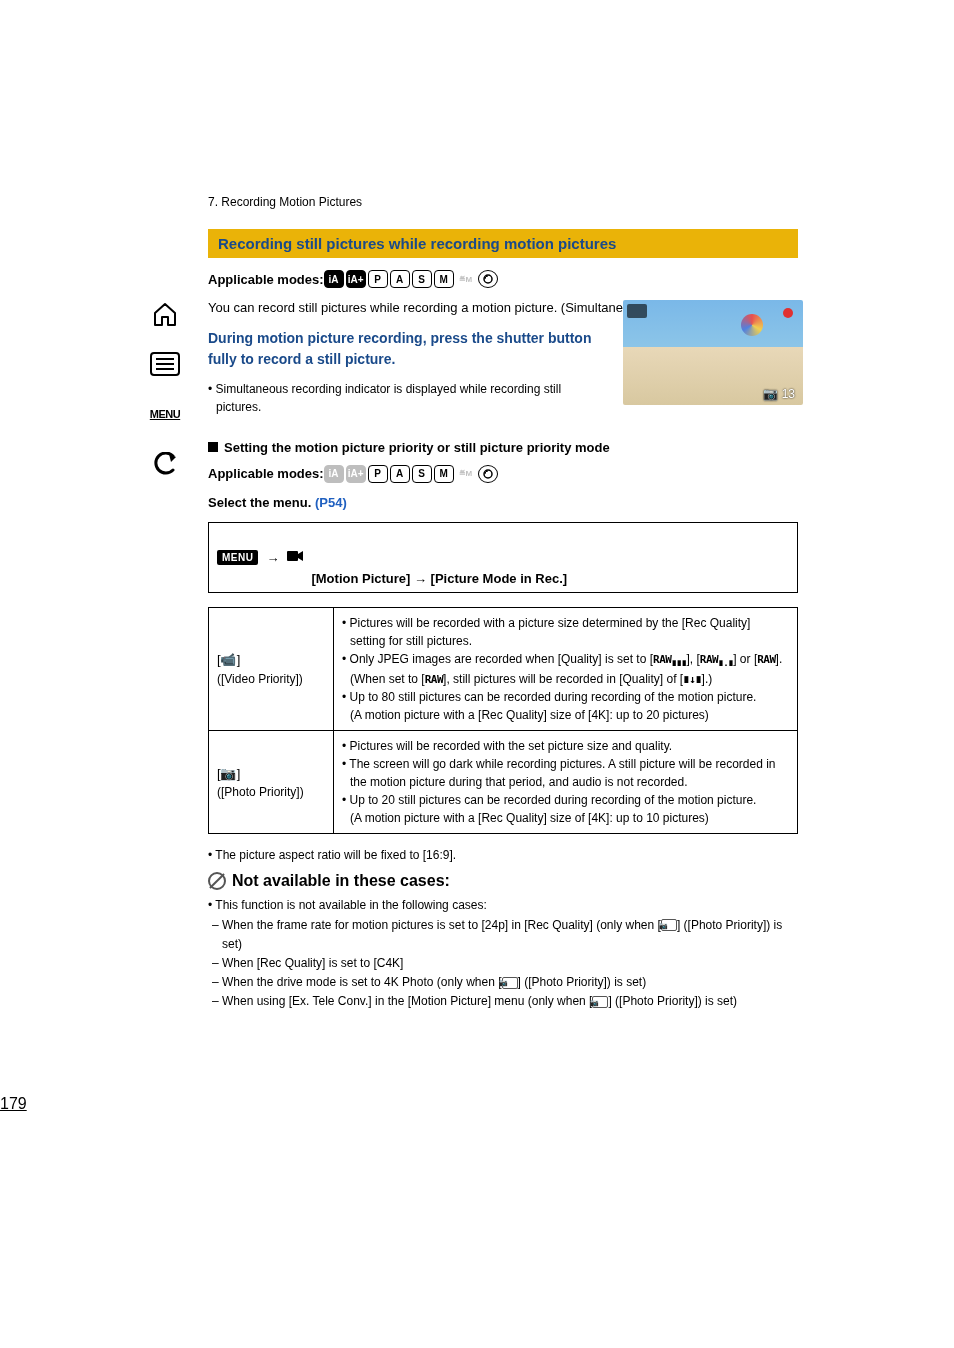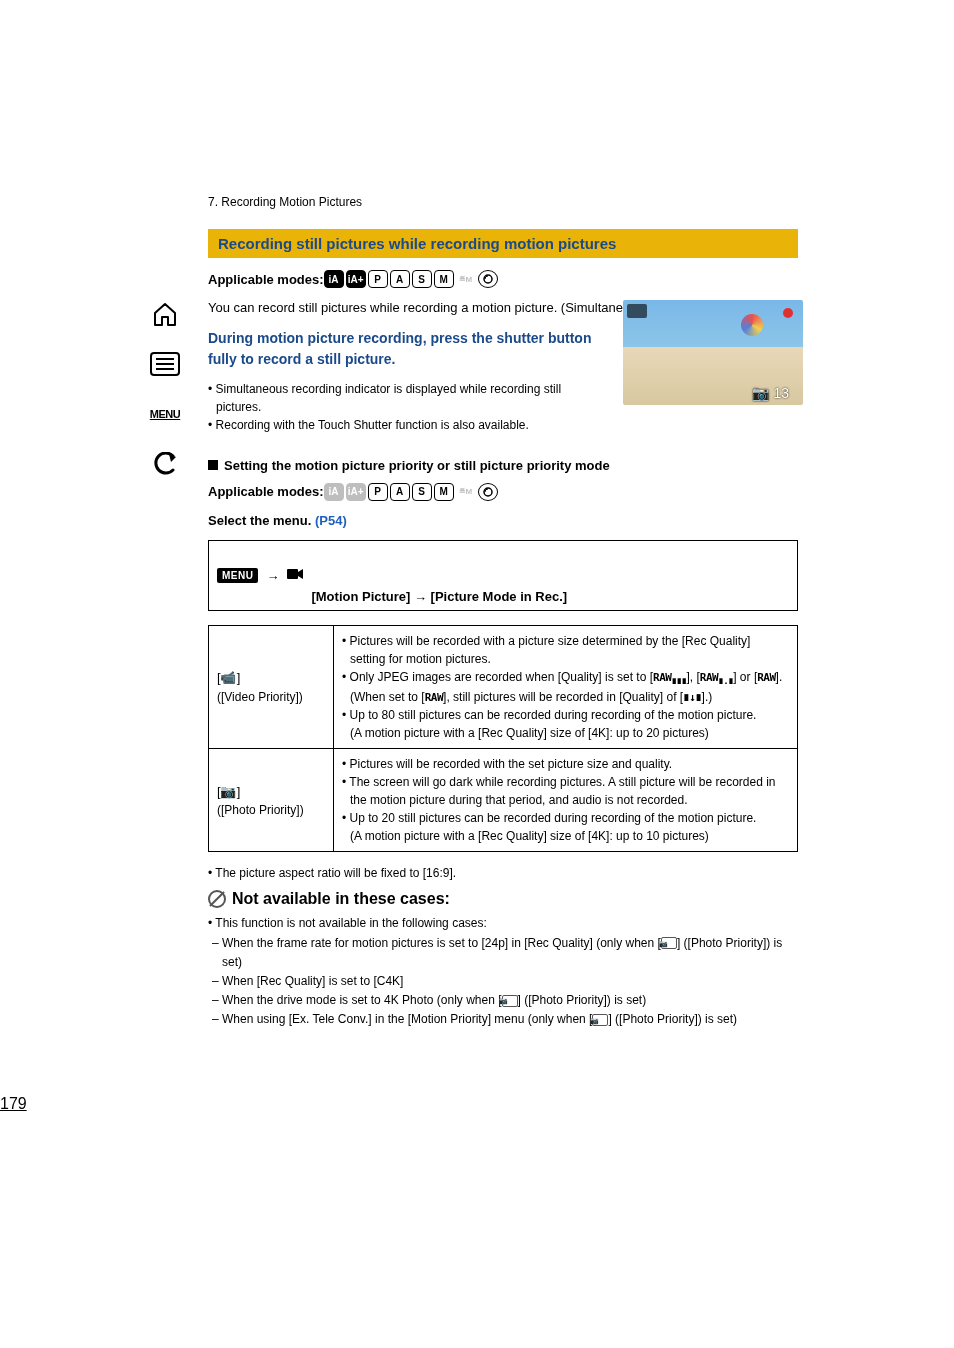--- a/index.html
+++ b/index.html
@@ -107,21 +107,21 @@
       position: absolute;
       top: 14px;
       right: 40px;
       width: 22px;
       height: 22px;
       border-radius: 50%;
       background: conic-gradient(#e85050, #f0d050, #5080e0, #e85050);
     }
     .thumb-rec { position: absolute; top: 8px; right: 10px; width: 10px; height: 10px; background: #e03030; border-radius: 50%; }
     .thumb-badge { position: absolute; top: 4px; left: 4px; width: 20px; height: 14px; background: rgba(0,0,0,0.6); border-radius: 2px; }
-    .thumb-text { position: absolute; bottom: 4px; right: 14px; font-size: 14px; color: #fff; text-shadow: 0 0 2px #000; }
+    .thumb-text { position: absolute; bottom: 4px; right: 8px; font-size: 12px; color: #fff; text-shadow: 0 0 2px #000; }
     .subheading {
       font-size: 13px;
       font-weight: bold;
       margin: 24px 0 10px;
       display: flex;
       align-items: center;
       gap: 6px;
     }
     .subheading::before {
       content: "";
@@ -279,21 +279,20 @@
       </span>
     </span>
   </div>
 
   <div class="body-text">You can record still pictures while recording a motion picture. (Simultaneous recording)</div>
 
   <div style="position:relative;">
     <div class="instruction">During motion picture recording, press the shutter button fully to record a still picture.</div>
     <ul class="bullets">
       <li>Simultaneous recording indicator is displayed while recording still pictures.</li>
-      <li>Recording with the Touch Shutter function is also available.</li>
     </ul>
     <div class="thumbnail" style="top: -28px;">
       <div class="thumb-badge"></div>
       <div class="thumb-ball"></div>
       <div class="thumb-rec"></div>
       <div class="thumb-text">📷 <span>13</span></div>
     </div>
   </div>
 
   <div class="subheading">
@@ -338,21 +337,21 @@
 
   <table class="options-table">
     <tbody>
         <tr>
       <td class="label-cell">
         <span class="label-icon">[📹]</span><br>
         <span>([Video Priority])</span>
       </td>
       <td>
         <ul>
-          <li>Pictures will be recorded with a picture size determined by the [Rec Quality] setting for motion pictures.</li>
+          <li>Pictures will be recorded with a picture size determined by the [Rec Quality] setting for still pictures.</li>
           <li><span>Only JPEG images are recorded when [Quality] is set to [</span><span class="raw-tag">RAW<sub>∎∎∎</sub></span><span>], [</span><span class="raw-tag">RAW<sub>∎.∎</sub></span><span>] or [</span><span class="raw-tag">RAW</span><span>].</span><br><span>(When set to [</span><span class="raw-tag">RAW</span><span>], still pictures will be recorded in [Quality] of [</span><span class="raw-tag">∎↓∎</span><span>].)</span></li>
           <li><span>Up to 80 still pictures can be recorded during recording of the motion picture.</span><br><span>(A motion picture with a [Rec Quality] size of [4K]: up to 20 pictures)</span></li>
         </ul>
       </td>
     </tr>
     <tr>
       <td class="label-cell">
         <span class="label-icon">[📷]</span><br>
         <span>([Photo Priority])</span>
       </td>
@@ -372,17 +371,17 @@
   <div class="na-heading">
     <span class="na-icon"></span>
     <span>Not available in these cases:</span>
   </div>
 
   <div class="na-list">
     <div class="top">This function is not available in the following cases:</div>
     <div class="sub">– <span>When the frame rate for motion pictures is set to [24p] in [Rec Quality] (only when [</span><span class="inline-icon">📷</span><span>] ([Photo Priority]) is set)</span></div>
     <div class="sub">– <span>When [Rec Quality] is set to [C4K]</span></div>
     <div class="sub">– <span>When the drive mode is set to 4K Photo (only when [</span><span class="inline-icon">📷</span><span>] ([Photo Priority]) is set)</span></div>
-    <div class="sub">– <span>When using [Ex. Tele Conv.] in the [Motion Priority] menu (only when [</span><span class="inline-icon">📷</span><span>] ([Photo Priority]) is set)</span></div>
+    <div class="sub">– <span>When using [Ex. Tele Conv.] in the [Motion Picture] menu (only when [</span><span class="inline-icon">📷</span><span>] ([Photo Priority]) is set)</span></div>
   </div>
 </div>
 
 <div class="page-number">179</div>
 
 </body></html>

